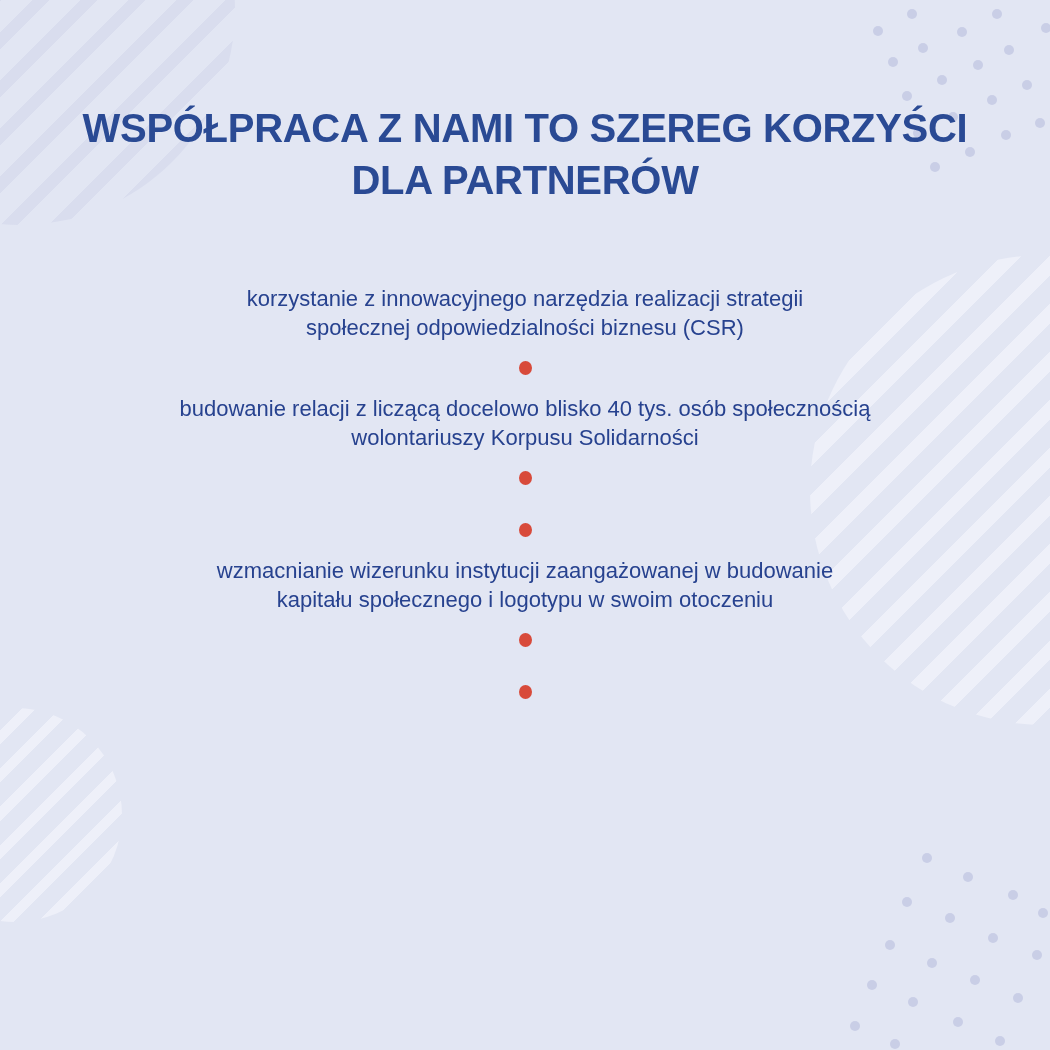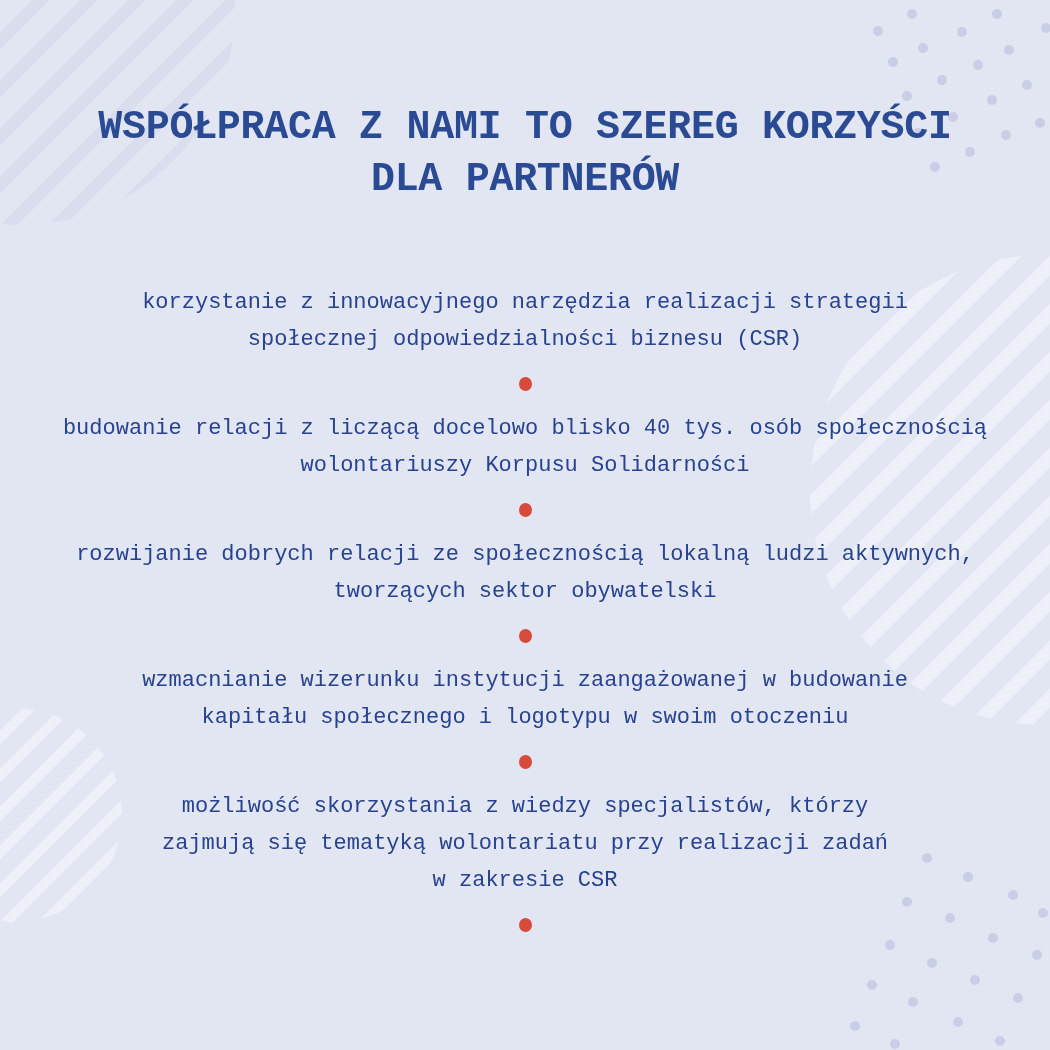--- a/index.html
+++ b/index.html
@@ -63,35 +63,34 @@
     background: var(--deco-dot, #c9cee6);
     transform: translate(-50%, -50%);
   }
 
   
   .content {
     position: absolute;
     left: 35px; top: 102px;
     width: 980px;
     text-align: center;
-    font-family: Liberation Mono, monospace;
   }
   .title {
     margin: 0 0 78px 0;
     font-size: 40px;
     line-height: 52px;
     font-weight: bold;
     letter-spacing: -0.3px;
     color: var(--title-text, #2a4a94);
     white-space: pre-line;
   }
   .benefit {
     margin: 0;
     font-size: 22px;
-    line-height: 37px;
+    line-height: 29px;
     color: var(--body-text, #27428f);
     white-space: pre-line;
   }
   .sep {
     height: 52px;
     display: flex;
     align-items: center;
     justify-content: center;
   }
   .dot {
@@ -160,35 +159,30 @@
       <div class="sep">
         <span class="dot"></span>
       </div>
 
       <p class="benefit">budowanie relacji z liczącą docelowo blisko 40 tys. osób społecznością
 wolontariuszy Korpusu Solidarności</p>
       <div class="sep">
         <span class="dot"></span>
       </div>
 
-      <p class="benefit">rozwijanie dobrych relacji ze społecznością lokalną ludzi aktywnych,
-tworzących sektor obywatelski</p>
       <div class="sep">
         <span class="dot"></span>
       </div>
 
       <p class="benefit">wzmacnianie wizerunku instytucji zaangażowanej w budowanie
 kapitału społecznego i logotypu w swoim otoczeniu</p>
       <div class="sep">
         <span class="dot"></span>
       </div>
 
-      <p class="benefit">możliwość skorzystania z wiedzy specjalistów, którzy
-zajmują się tematyką wolontariatu przy realizacji zadań
-w zakresie CSR</p>
       <div class="sep">
         <span class="dot"></span>
       </div>
 
     </div>
   </div>
 
 </div>
 
 </body></html>

